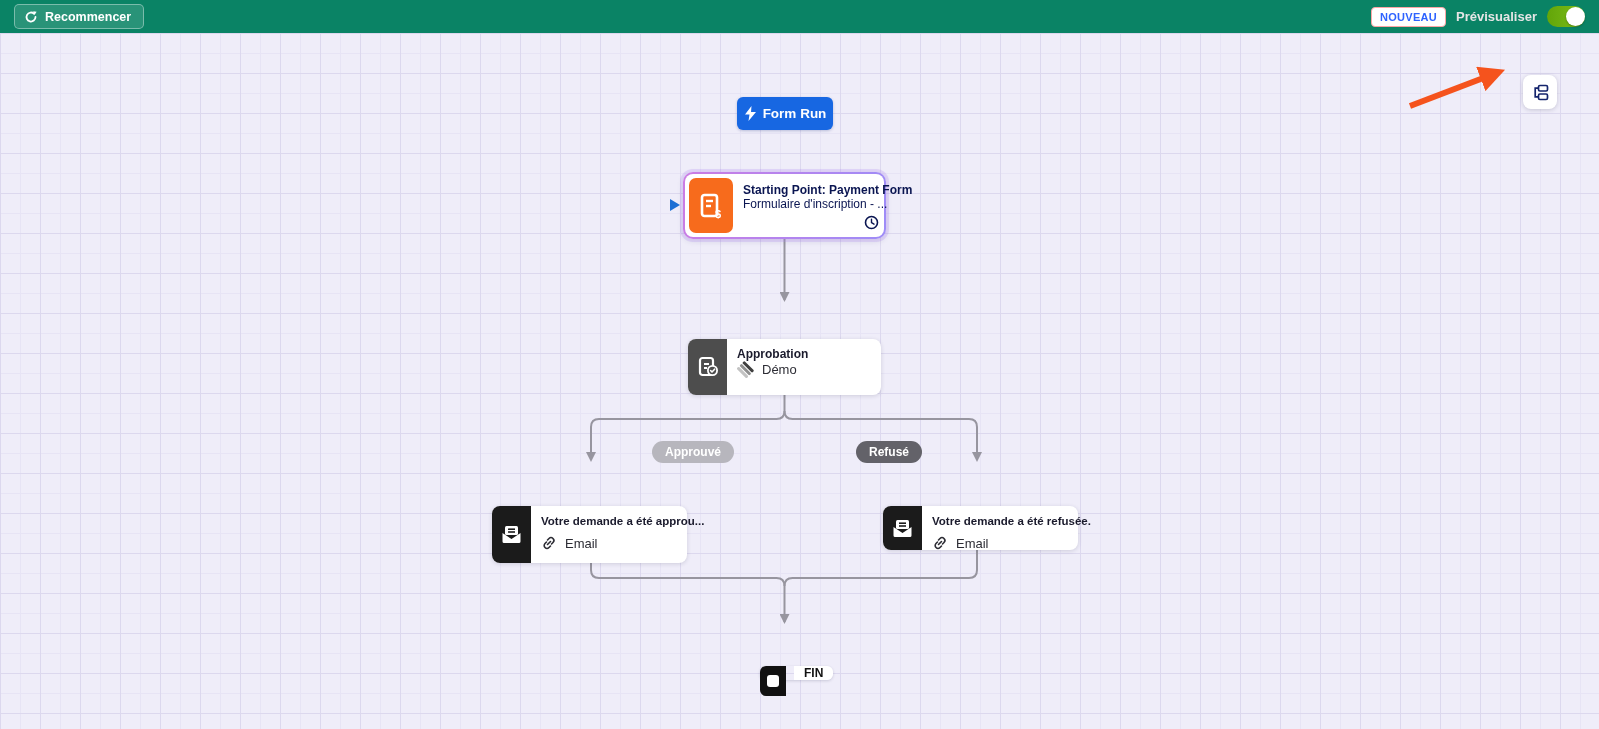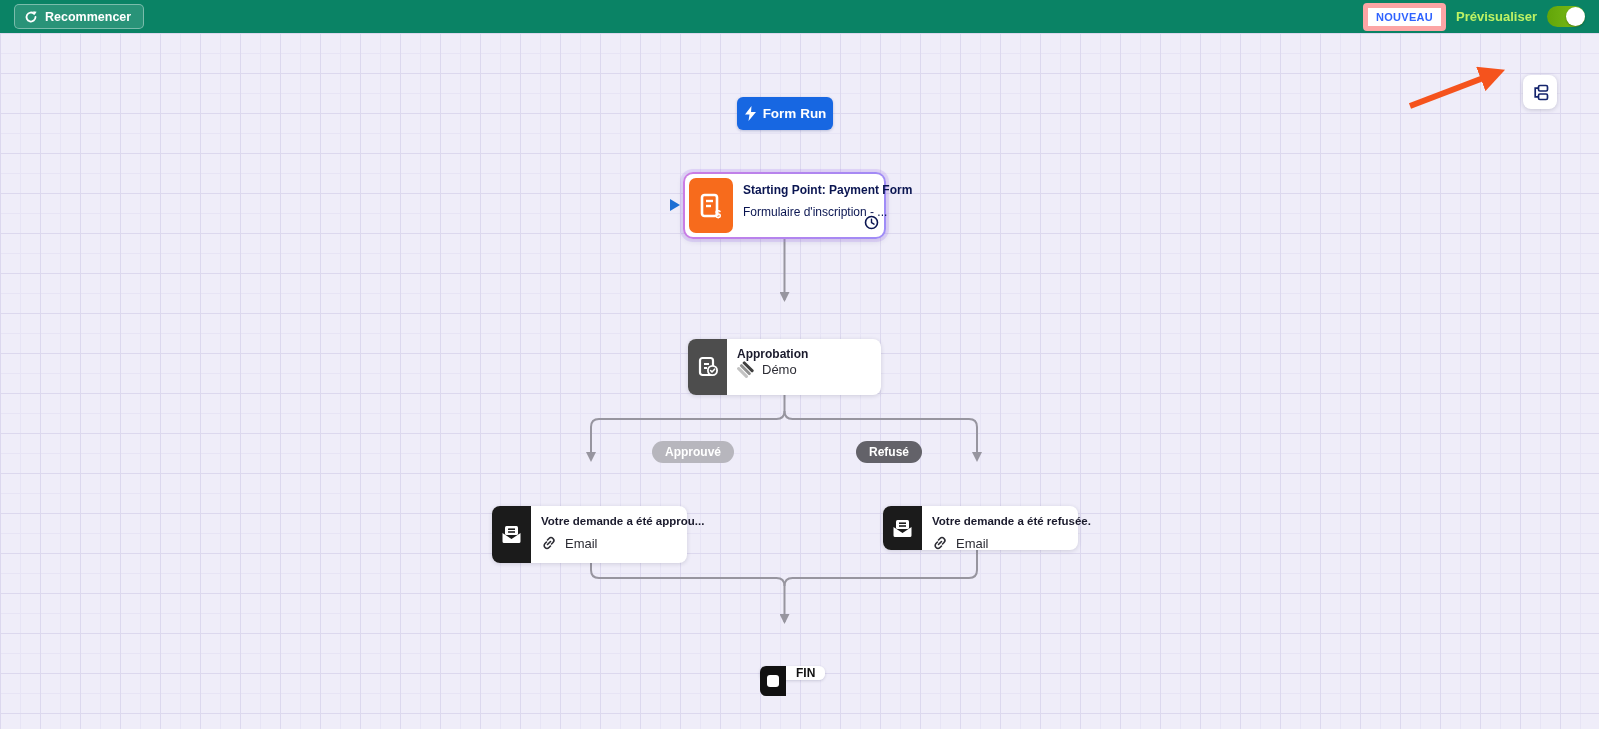--- a/index.html
+++ b/index.html
@@ -12,24 +12,24 @@
     padding:0 14px; z-index:50;
   }
   .restart-btn{
     display:flex; align-items:center; gap:7px;
     background:rgba(255,255,255,.13); border:1px solid rgba(255,255,255,.38);
     border-radius:5px; color:#fff; font-weight:bold; font-size:12.5px;
     padding:4px 12px 4px 9px; cursor:pointer; height:25px;
   }
   .topbar-right{ display:flex; align-items:center; gap:10px; }
   .new-badge{
-    background:#fff; color:#2e63ff; border:5px solid #fca5a5; border-radius:4px;
+    background:#fff; color:#2e63ff; border:1px solid #fca5a5; border-radius:4px;
     font-size:11px; font-weight:bold; padding:3px 8px; letter-spacing:.3px;
   }
-  .preview-label{ color:#bef264; font-weight:bold; font-size:13px; }
+  .preview-label{ color:#e5e5e5; font-weight:bold; font-size:13px; }
   .toggle{
     position:relative; width:38px; height:21px; border-radius:11px;
     background:linear-gradient(90deg,#63a509,#7dbf1b); cursor:pointer;
   }
   .toggle .knob{
     position:absolute; right:0px; top:1px; width:19px; height:19px; border-radius:50%;
     background:#fff; box-shadow:0 1px 2px rgba(0,0,0,.3);
   }
 
   
@@ -75,21 +75,21 @@
                linear-gradient(100deg,#cb7ce4,#9e8cf7) border-box;
     box-shadow:0 0 0 3px rgba(178,140,244,.25), 0 2px 6px rgba(40,40,90,.14);
     position:absolute; z-index:10; cursor:pointer;
   }
   .node-start .orange-block{
     position:absolute; left:4px; top:4px; width:44px; height:55px;
     background:#f76b1c; border-radius:7px; display:flex; align-items:center; justify-content:center;
   }
   .node-start .texts{ position:absolute; left:58px; top:9px; }
   .node-start .title{ font-size:12px; font-weight:bold; color:#0a1551; white-space:nowrap; }
-  .node-start .subtitle{ font-size:12px; color:#0a1551; margin-top:8px; white-space:nowrap; }
+  .node-start .subtitle{ font-size:12px; color:#0a1551; white-space:nowrap; }
   .clock{ position:absolute; right:5px; bottom:3px; }
   .play-marker{
     position:absolute; left:670px; top:166px; width:0; height:0; z-index:10;
     border-left:10px solid #1c6fd4; border-top:6px solid transparent; border-bottom:6px solid transparent;
   }
 
   
   .node-approval{ left:688px; top:306px; width:193px; height:56px; }
   .node-approval .icon-block{ width:39px; background:#4d4d4d; }
   .node-approval .texts{ position:absolute; left:49px; top:8px; }
@@ -107,21 +107,21 @@
   .branch-badge{
     position:absolute; z-index:5; height:22px; border-radius:11px; color:#fff;
     font-weight:bold; font-size:12px; display:flex; align-items:center; padding:0 13px;
   }
   .badge-approved{ left:652px; top:408px; background:#b7b6bd; }
   .badge-rejected{ left:856px; top:408px; background:#636269; }
 
   
   .node-end{
     position:absolute; left:760px; top:633px; height:14px; display:flex; z-index:10;
-    border-radius:6px; box-shadow:0 1px 3px rgba(35,35,70,.18); cursor:pointer;
+    border-radius:6px; box-shadow:0 1px 3px rgba(35,35,70,.18); cursor:pointer;gap:8px;
   }
   .node-end .end-block{
     width:26px; height:30px; background:#111; border-radius:6px 0 0 6px;
     display:flex; align-items:center; justify-content:center;
   }
   .node-end .stop-square{ width:12px; height:12px; background:#fff; border-radius:3px; }
   .node-end .end-label{
     background:#fff; border-radius:0 6px 6px 0; display:flex; align-items:center;
     padding:0 10px; font-weight:bold; font-size:12px; color:#111;
   }

